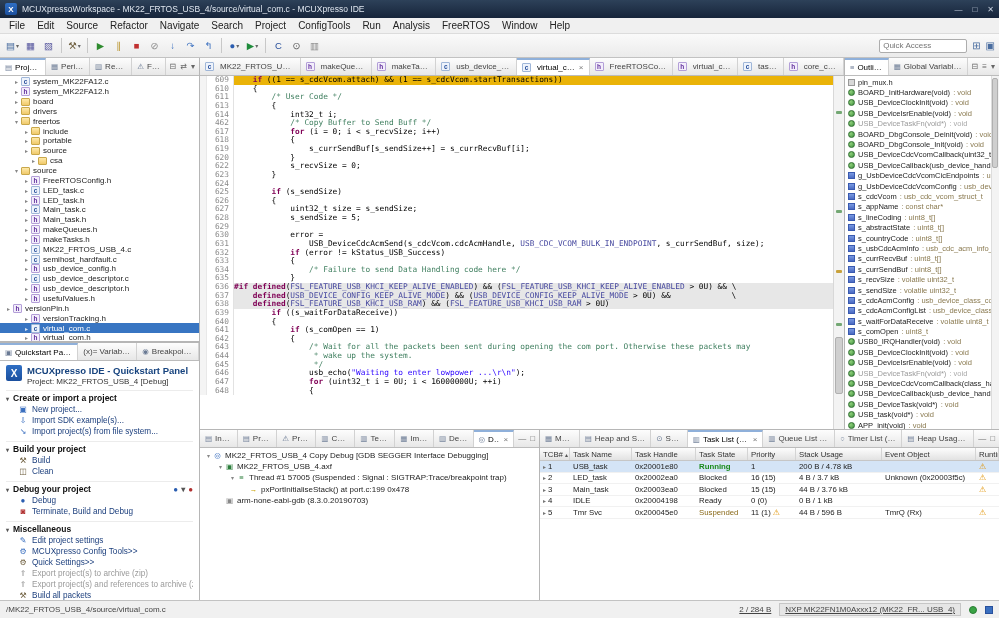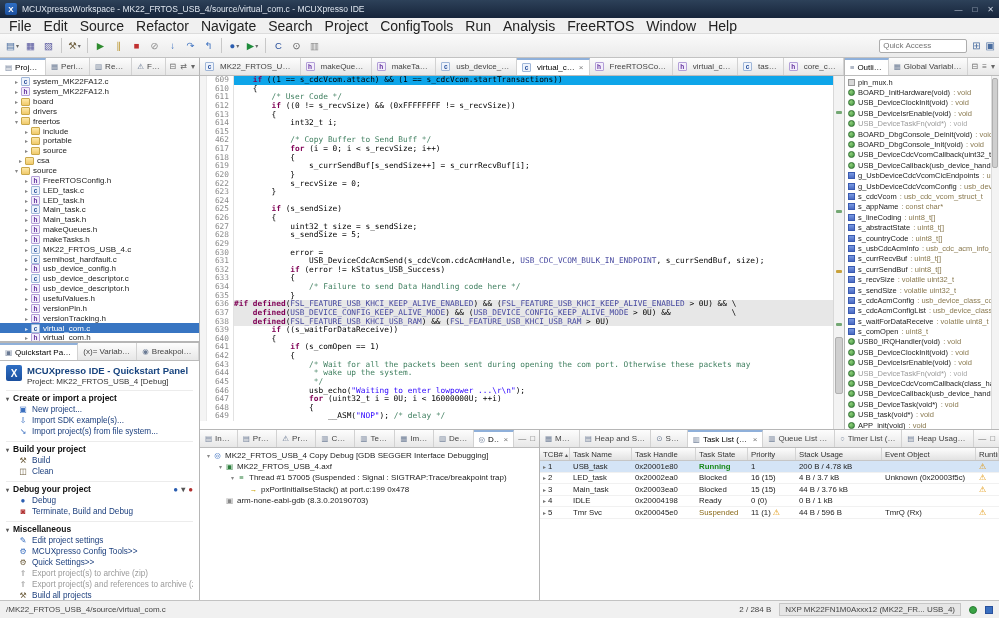--- a/index.html
+++ b/index.html
@@ -5,21 +5,21 @@
   * { margin:0; padding:0; box-sizing:border-box; }
   html,body { width:999px; height:618px; overflow:hidden; }
   body { font-family:"Liberation Sans", sans-serif; font-size:9px; color:#222; background:#e8e8e8; }
   .app { width:999px; height:618px; display:flex; flex-direction:column; }
 
   
   .titlebar { height:18px; background:linear-gradient(#2d4159,#16243a); color:#dfe6ef; display:flex; align-items:center; padding:0 5px; gap:5px; font-size:8.5px; flex-shrink:0; }
   .app-logo { width:12px; height:12px; background:linear-gradient(#2f6fc4,#1b4f9e); color:#fff; font-weight:bold; font-size:8px; display:flex; align-items:center; justify-content:center; border-radius:2px; flex-shrink:0; }
   .win-controls { margin-left:auto; display:flex; gap:10px; color:#c6d0de; font-size:8px; }
   .menubar { height:16px; background:#f0f0f0; display:flex; align-items:center; padding-left:3px; border-bottom:1px solid #dcdcdc; flex-shrink:0; }
-  .menu-item { padding:1px 6px; font-size:14px; color:#222; }
+  .menu-item { padding:1px 6px; font-size:10px; color:#222; }
   .toolbar { height:24px; background:linear-gradient(#fafafa,#ebebeb); border-bottom:1px solid #c2c2c2; display:flex; align-items:center; padding:0 4px; gap:1px; flex-shrink:0; }
   .tb-btn { height:18px; min-width:17px; display:flex; align-items:center; justify-content:center; border-radius:2px; font-size:9.5px; padding:0 1px; }
   .tb-glyph { line-height:1; }
   .tb-dd { font-size:6px; color:#666; margin-left:1px; }
   .tb-sep { width:1px; height:15px; background:#c8c8c8; margin:0 3px; }
   .quick-access { margin-left:auto; display:flex; align-items:center; gap:5px; }
   .qa-input { width:88px; height:14px; border:1px solid #adadad; border-radius:2px; font-size:8px; padding:0 3px; background:#fff; color:#555; font-family:inherit; }
   .persp-ic { font-size:10px; color:#4a6da0; }
 
   
@@ -66,21 +66,21 @@
   .qs-ic { width:10px; text-align:center; font-size:8px; flex-shrink:0; }
 
   
   .editor-panel { flex:1; display:flex; flex-direction:column; min-width:0; background:#fff; border-right:1px solid #b6b6b6; }
   .code-wrap { flex:1; display:flex; min-height:0; font-family:"DejaVu Sans Mono", monospace; position:relative; }
   .code-lines { flex:1; overflow:hidden; }
   .cl { display:flex; height:8.63px; line-height:8.65px; font-size:7.8px; white-space:pre; }
   .bp { width:7px; background:#f4f4f4; border-right:1px solid #e8e8e8; flex-shrink:0; }
   .ln { width:27px; text-align:right; padding-right:4px; color:#8a8a8a; background:#fff; border-right:1px solid #e2e2e2; flex-shrink:0; }
   .lc { flex:1; color:#000; overflow:hidden; }
-  .cl.cur .lc { background:#0ea5e9; }
+  .cl.cur .lc { background:#eab308; }
   .cl.ppg .lc { background:#e7e7e7; }
   .c { color:#3f7f5f; } .s { color:#2a00ff; } .k { color:#7f0055; font-weight:bold; } .m { color:#46489f; }
   .ov-ruler { width:11px; background:#f3f3f3; border-left:1px solid #d8d8d8; position:relative; flex-shrink:0; }
   .ov-mark { position:absolute; left:2px; width:6px; height:3px; border-radius:1px; }
   .ov-thumb { position:absolute; left:1px; width:8px; background:#cfcfcf; border:1px solid #b0b0b0; border-radius:2px; }
 
   
   .outline-panel { width:154px; display:flex; flex-direction:column; background:#fff; flex-shrink:0; }
   .outline-list { flex:1; overflow:hidden; padding-top:1px; position:relative; }
   .o-row { display:flex; align-items:center; gap:3px; height:10.4px; font-size:7.5px; white-space:nowrap; overflow:hidden; color:#1d1d1d; padding-left:3px; }
@@ -109,21 +109,21 @@
   .trow.selected { background:#d4e4f6; }
   .td { padding:0 3px; white-space:nowrap; overflow:hidden; display:flex; align-items:center; gap:2px; }
   .row-twisty { color:#777; font-size:6px; }
   .st-running { color:#1a8a1a; font-weight:bold; }
   .st-suspended { color:#8a6a1a; }
   .warn { color:#e09200; font-size:8px; }
   .sort-ic { font-size:6px; color:#555; }
 
   
   .statusbar { height:18px; background:#f0f0f0; border-top:1px solid #c2c2c2; display:flex; align-items:center; font-size:8px; color:#444; padding:0 6px; gap:10px; flex-shrink:0; }
-  .sb-right { margin-left:auto; display:flex; align-items:center; gap:8px; }
+  .sb-right { margin-left:auto; display:flex; align-items:center; gap:8px;text-decoration:underline; }
   .sb-device { border:1px solid #c6c6c6; background:#e6e6e6; padding:1px 5px; white-space:nowrap; }
   .sb-dot { width:8px; height:8px; border-radius:50%; background:#39a345; border:1px solid #2a7d34; }
   .sb-sq { width:8px; height:8px; background:#3a6fbf; border:1px solid #28509c; }
 </style>
 </head>
 <body>
 
 <div class="app">
 
   <div class="titlebar">
@@ -281,21 +281,21 @@
             <div class="tree-row" style="padding-left: 22px;">
               <span class="twisty">▸</span>
               <span class="file-ic folder"></span>
               <span class="tree-label">portable</span>
             </div>
             <div class="tree-row" style="padding-left: 22px;">
               <span class="twisty">▸</span>
               <span class="file-ic folder"></span>
               <span class="tree-label">source</span>
             </div>
-            <div class="tree-row" style="padding-left: 16px;">
+            <div class="tree-row" style="padding-left: 29px;">
               <span class="twisty">▸</span>
               <span class="file-ic folder"></span>
               <span class="tree-label">csa</span>
             </div>
             <div class="tree-row" style="padding-left: 12px;">
               <span class="twisty">▾</span>
               <span class="file-ic folder"></span>
               <span class="tree-label">source</span>
             </div>
             <div class="tree-row" style="padding-left: 22px;">
@@ -356,21 +356,21 @@
             <div class="tree-row" style="padding-left: 22px;">
               <span class="twisty">▸</span>
               <span class="file-ic hfile">h</span>
               <span class="tree-label">usb_device_descriptor.h</span>
             </div>
             <div class="tree-row" style="padding-left: 22px;">
               <span class="twisty">▸</span>
               <span class="file-ic hfile">h</span>
               <span class="tree-label">usefulValues.h</span>
             </div>
-            <div class="tree-row" style="padding-left: 22px;">
+            <div class="tree-row" style="padding-left: 4px;">
               <span class="twisty">▸</span>
               <span class="file-ic hfile">h</span>
               <span class="tree-label">versionPin.h</span>
             </div>
             <div class="tree-row" style="padding-left: 22px;">
               <span class="twisty">▸</span>
               <span class="file-ic hfile">h</span>
               <span class="tree-label">versionTracking.h</span>
             </div>
             <div class="tree-row selected" style="padding-left: 22px;">
@@ -472,21 +472,21 @@
               <div class="qs-item disabled">
                 <span class="qs-ic" style="color: rgb(153, 153, 153);">⇑</span>
                 <span>Export project(s) to archive (zip)</span>
               </div>
               <div class="qs-item disabled">
                 <span class="qs-ic" style="color: rgb(153, 153, 153);">⇑</span>
                 <span>Export project(s) and references to archive (zip)</span>
               </div>
               <div class="qs-item">
                 <span class="qs-ic" style="color: rgb(107, 91, 58);">⚒</span>
-                <span>Build all projects</span>
+                <span>Build all packets</span>
               </div>
             </div>
         </div>
       </div>
     </div>
 
     <div class="center-col">
       <div class="top-row">
         <div class="editor-panel">
           <div class="tabrow" id="editor-tabs">
@@ -526,24 +526,22 @@
               <div class="tab">
                 <span class="file-ic hfile">h</span>
                 <span class="tab-label">core_cm4.h</span>
               </div>
             </div>
           <div class="code-wrap">
             <div class="code-lines" id="code-lines">
                 <div class="cl cur"><span class="bp"></span><span class="ln">609</span><span class="lc">    <span class="k">if</span> ((1 == s_cdcVcom.attach) &amp;&amp; (1 == s_cdcVcom.startTransactions))</span></div>
                 <div class="cl"><span class="bp"></span><span class="ln">610</span><span class="lc">    {</span></div>
                 <div class="cl"><span class="bp"></span><span class="ln">611</span><span class="lc">        <span class="c">/* User Code */</span></span></div>
-                <div class="cl"><span class="bp"></span><span class="ln">612</span><span class="lc">        <span class="k">if</span> ((0 != s_recvSize) &amp;&amp; (0xFFFFFFFF != s_recvSize))</span></div>
                 <div class="cl"><span class="bp"></span><span class="ln">613</span><span class="lc">        {</span></div>
                 <div class="cl"><span class="bp"></span><span class="ln">614</span><span class="lc">            int32_t i;</span></div>
-                <div class="cl"><span class="bp"></span><span class="ln">615</span><span class="lc"></span></div>
                 <div class="cl"><span class="bp"></span><span class="ln">462</span><span class="lc">            <span class="c">/* Copy Buffer to Send Buff */</span></span></div>
                 <div class="cl"><span class="bp"></span><span class="ln">617</span><span class="lc">            <span class="k">for</span> (i = 0; i &lt; s_recvSize; i++)</span></div>
                 <div class="cl"><span class="bp"></span><span class="ln">618</span><span class="lc">            {</span></div>
                 <div class="cl"><span class="bp"></span><span class="ln">619</span><span class="lc">                s_currSendBuf[s_sendSize++] = s_currRecvBuf[i];</span></div>
                 <div class="cl"><span class="bp"></span><span class="ln">620</span><span class="lc">            }</span></div>
                 <div class="cl"><span class="bp"></span><span class="ln">622</span><span class="lc">            s_recvSize = 0;</span></div>
                 <div class="cl"><span class="bp"></span><span class="ln">623</span><span class="lc">        }</span></div>
                 <div class="cl"><span class="bp"></span><span class="ln">624</span><span class="lc"></span></div>
                 <div class="cl"><span class="bp"></span><span class="ln">625</span><span class="lc">        <span class="k">if</span> (s_sendSize)</span></div>
                 <div class="cl"><span class="bp"></span><span class="ln">626</span><span class="lc">        {</span></div>
@@ -562,21 +560,20 @@
                 <div class="cl"><span class="bp"></span><span class="ln">639</span><span class="lc">        <span class="k">if</span> ((s_waitForDataReceive))</span></div>
                 <div class="cl"><span class="bp"></span><span class="ln">640</span><span class="lc">        {</span></div>
                 <div class="cl"><span class="bp"></span><span class="ln">641</span><span class="lc">            <span class="k">if</span> (s_comOpen == 1)</span></div>
                 <div class="cl"><span class="bp"></span><span class="ln">642</span><span class="lc">            {</span></div>
                 <div class="cl"><span class="bp"></span><span class="ln">643</span><span class="lc">                <span class="c">/* Wait for all the packets been sent during opening the com port. Otherwise these packets may</span></span></div>
                 <div class="cl"><span class="bp"></span><span class="ln">644</span><span class="lc"><span class="c">                 * wake up the system.</span></span></div>
                 <div class="cl"><span class="bp"></span><span class="ln">645</span><span class="lc"><span class="c">                 */</span></span></div>
                 <div class="cl"><span class="bp"></span><span class="ln">646</span><span class="lc">                usb_echo(<span class="s">"Waiting to enter lowpower ...\r\n"</span>);</span></div>
                 <div class="cl"><span class="bp"></span><span class="ln">647</span><span class="lc">                <span class="k">for</span> (uint32_t i = 0U; i &lt; 16000000U; ++i)</span></div>
                 <div class="cl"><span class="bp"></span><span class="ln">648</span><span class="lc">                {</span></div>
-                <div class="cl"><span class="bp"></span><span class="ln">649</span><span class="lc">                    __ASM(<span class="s">"NOP"</span>); <span class="c">/* delay */</span></span></div>
               </div>
             <div class="ov-ruler" id="ov-ruler">
                 <span class="ov-mark" style="top: 10%; background: rgb(116, 168, 116);"></span>
                 <span class="ov-mark" style="top: 38%; background: rgb(116, 168, 116);"></span>
                 <span class="ov-mark" style="top: 55%; background: rgb(201, 162, 60);"></span>
                 <span class="ov-mark" style="top: 70%; background: rgb(116, 168, 116);"></span>
                 <span class="ov-thumb" style="top: 74%; height: 16%;"></span>
               </div>
           </div>
         </div>

